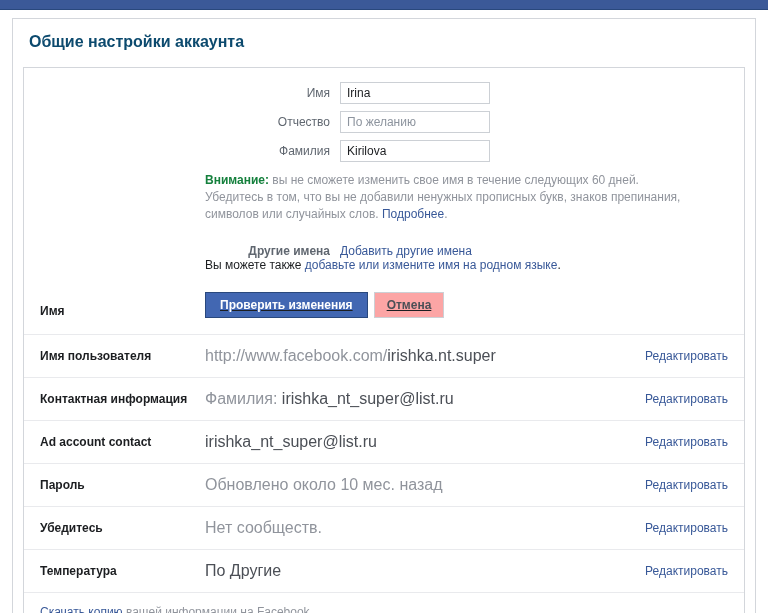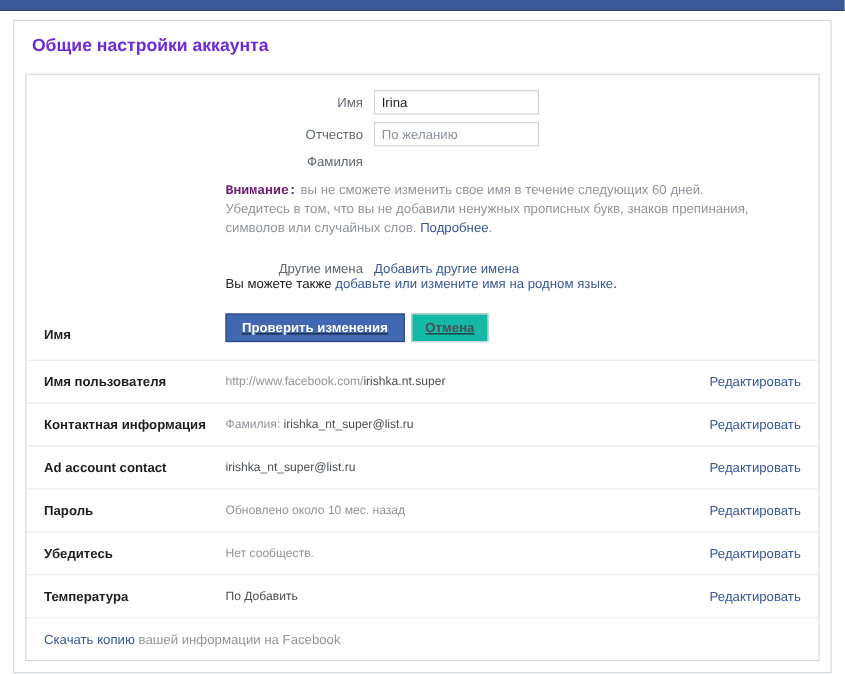--- a/index.html
+++ b/index.html
@@ -15,21 +15,21 @@
     background: #3b5998;
     border-bottom: 1px solid #29487d;
   }
   .page {
     border: 1px solid #d3d6db;
     margin: 8px 12px 10px 12px;
   }
   .page-title {
     font-size: 16px;
     font-weight: bold;
-    color: #6d28d9;
+    color: #0c4a6e;
     padding: 14px 16px 16px 16px;
   }
   .panel {
     border: 1px solid #d3d6db;
     margin: 0 10px 10px 10px;
     background: #fff;
   }
   .name-section {
     padding: 14px 16px 16px 16px;
     border-bottom: 1px solid #e9eaed;
@@ -67,33 +67,33 @@
     color: #1c1e21;
   }
   .field-input::placeholder { color: #8d949e; }
   .warning {
     margin-top: 10px;
     color: #90949c;
     font-size: 12px;
     line-height: 1.4;
     padding-right: 40px;
   }
-  .warning b { color: #701a75; font-weight: bold; font-family: Liberation Mono, monospace; }
+  .warning b { color: #15803d; font-weight: bold; }
   .link { color: #385898; cursor: pointer; }
   .other-names-row {
     display: flex;
     align-items: baseline;
     margin-top: 22px;
   }
   .other-names-row .lbl {
     width: 135px;
     text-align: right;
     padding-right: 10px;
     color: #606770;
-    font-weight: normal;
+    font-weight: bold;
     font-size: 12px;
   }
   .native-lang {
     color: #1c1e21;
     font-size: 12px;
   }
   .actions {
     margin-top: 20px;
     display: flex;
     gap: 6px;
@@ -102,21 +102,21 @@
   .btn-primary {
     background: #4267b2;
     color: #fff;
     border: 1px solid #29487d;
     font-weight: bold;
     font-size: 12px;
     padding: 5px 14px;
     cursor: pointer;
   }
   .btn-secondary {
-    background: #14b8a6;
+    background: #fca5a5;
     color: #4b4f56;
     border: 1px solid #ccd0d5;
     font-weight: bold;
     font-size: 12px;
     padding: 5px 12px;
     cursor: pointer;
   }
   .setting-row {
     display: flex;
     align-items: center;
@@ -128,21 +128,21 @@
   .setting-label {
     width: 165px;
     flex-shrink: 0;
     font-weight: bold;
     font-size: 12px;
     color: #1c1e21;
   }
   .setting-value {
     flex: 1;
     color: #90949c;
-    font-size: 11px;
+    font-size: 16px;
   }
   .setting-value .strong { color: #4b4f56; }
   .setting-action {
     color: #385898;
     font-size: 12px;
     cursor: pointer;
   }
   .download-row {
     padding: 12px 16px;
     font-size: 12px;
@@ -166,20 +166,21 @@
           <div class="field-row">
             <span class="field-label">Имя</span>
             <input class="field-input" value="Irina" style="">
           </div>
           <div class="field-row">
             <span class="field-label">Отчество</span>
             <input class="field-input" placeholder="По желанию" style="">
           </div>
           <div class="field-row">
             <span class="field-label">Фамилия</span>
+            <input class="field-input" value="Kirilova" style="">
           </div>
 
           <div class="warning">
             <b>Внимание:</b><span> вы не сможете изменить свое имя в течение следующих 60 дней. Убедитесь в том, что вы не добавили ненужных прописных букв, знаков препинания, символов или случайных слов. </span><span class="link">Подробнее</span><span>.</span>
           </div>
 
           <div class="other-names-row">
             <span class="lbl">Другие имена</span>
             <span class="link">Добавить другие имена</span>
           </div>
@@ -228,21 +229,21 @@
 
     <div class="setting-row">
       <div class="setting-label">Убедитесь</div>
       <div class="setting-value">Нет сообществ.</div>
       <span class="setting-action">Редактировать</span>
     </div>
 
     <div class="setting-row">
       <div class="setting-label">Температура</div>
       <div class="setting-value">
-        <span class="strong">По Добавить</span>
+        <span class="strong">По Другие</span>
       </div>
       <span class="setting-action">Редактировать</span>
     </div>
 
     <div class="download-row">
       <span class="link">Скачать копию</span><span> вашей информации на Facebook</span>
     </div>
 
   </div>
 </div>

